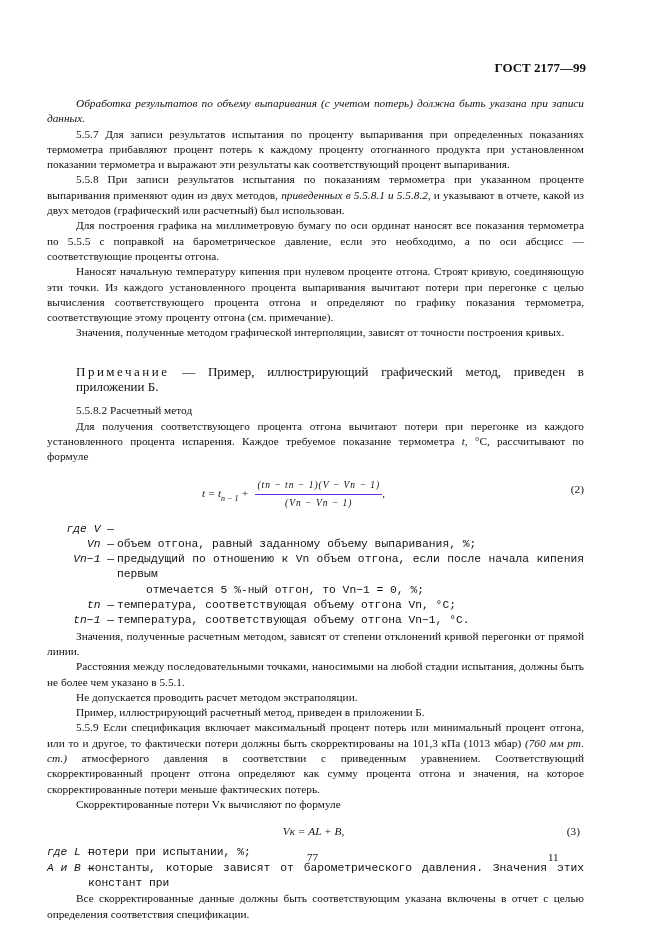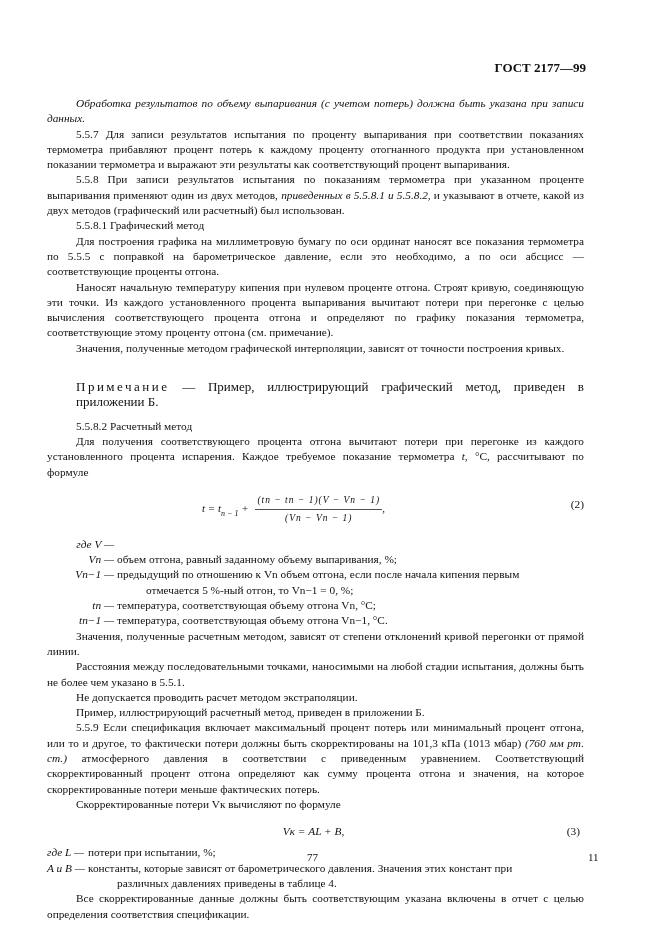--- a/index.html
+++ b/index.html
@@ -13,39 +13,38 @@
   .it { font-style:italic; }
   .note { margin:23px 0 9px 29px; font-size:13px; }
   .sp { letter-spacing:2.5px; }
   .formula { position:relative; height:40px; margin:13px 0 4px 0; }
   .f2 { position:absolute; left:155px; top:0; font-style:italic; font-size:11px; }
   .frac { display:inline-block; vertical-align:middle; text-align:center; margin-left:4px; }
   .frac .num { border-bottom:1px solid #6d28d9; padding:0 2px 1px 2px; font-size:9.5px; letter-spacing:1px; }
   .frac .den { font-size:9.5px; letter-spacing:1px; padding-top:1px; }
   .eqno { position:absolute; right:0; top:4px; font-style:normal; }
   .defs { margin:0; }
-  .def { display:flex; }
+  .def { display:flex;font-family:Liberation Mono, monospace; }
   .def .sym { width:67px; text-align:right; padding-right:3px; white-space:nowrap; }
   .def .txt { flex:1; text-align:justify; }
   .f3 { text-align:center; position:relative; margin:12px 4px 6px 0; font-style:italic; }
   .f3 .eqno { top:0; }
   .foot { position:absolute; top:851px; font-size:11px; }
   sub { font-size:8px; }
 </style>
 </head>
 <body>
 
 <div class="page">
   <div class="hdr">ГОСТ 2177—99</div>
 
   <div class="body">
     <p class="ind it">Обработка результатов по объему выпаривания (с учетом потерь) должна быть указана при записи данных.</p>
-    <p class="ind">5.5.7  Для записи результатов испытания по проценту выпаривания при соответствии показаниях термометра прибавляют процент потерь к каждому проценту отогнанного продукта при установленном показании термометра и выражают эти результаты как соответствующий процент выпаривания.</p>
+    <p class="ind">5.5.7  Для записи результатов испытания по проценту выпаривания при определенных показаниях термометра прибавляют процент потерь к каждому проценту отогнанного продукта при установленном показании термометра и выражают эти результаты как соответствующий процент выпаривания.</p>
     <p class="ind"><span>5.5.8  При записи результатов испытания по показаниям термометра при указанном проценте выпаривания применяют один из двух методов, </span><span class="it">приведенных в 5.5.8.1 и 5.5.8.2,</span><span> и указывают в отчете, какой из двух методов (графический или расчетный) был использован.</span></p>
-    <p class="ind">5.5.8.1  Графический метод</p>
     <p class="ind">Для построения графика на миллиметровую бумагу по оси ординат наносят все показания термометра по 5.5.5 с поправкой на барометрическое давление, если это необходимо, а по оси абсцисс — соответствующие проценты отгона.</p>
     <p class="ind">Наносят начальную температуру кипения при нулевом проценте отгона. Строят кривую, соединяющую эти точки. Из каждого установленного процента выпаривания вычитают потери при перегонке с целью вычисления соответствующего процента отгона и определяют по графику показания термометра, соответствующие этому проценту отгона (см. примечание).</p>
     <p class="ind">Значения, полученные методом графической интерполяции, зависят от точности построения кривых.</p>
     <p class="note"><span class="sp">Примечание</span><span> — Пример, иллюстрирующий графический метод, приведен в приложении Б.</span></p>
     <p class="ind">5.5.8.2  Расчетный метод</p>
     <p class="ind"><span>Для получения соответствующего процента отгона вычитают потери при перегонке из каждого установленного процента испарения. Каждое требуемое показание термометра </span><span class="it">t</span><span>, °С, рассчитывают по формуле</span></p>
 
     <div class="formula">
       <div class="f2">
         <span>t = t</span><sub>n − 1</sub><span> + </span><span class="frac"><div class="num">(tn − tn − 1)(V − Vn − 1)</div><div class="den">(Vn − Vn − 1)</div></span><span>,</span>
@@ -93,24 +92,20 @@
 
     <div class="defs">
       <div class="def">
           <span class="sym it" style="width:38px;text-align:left">где L —</span>
           <span class="txt">потери при испытании, %;</span>
         </div>
       <div class="def">
           <span class="sym it" style="width:38px;text-align:left">A и B —</span>
           <span class="txt">константы, которые зависят от барометрического давления. Значения этих констант при</span>
         </div>
-      <div class="def">
-          <span class="sym it" style="width:38px"></span>
-          <span class="txt" style="padding-left:29px">различных давлениях приведены в таблице 4.</span>
-        </div>
     </div>
 
     <p class="ind">Все скорректированные данные должны быть соответствующим указана включены в отчет с целью определения соответствия спецификации.</p>
   </div>
 
   <div class="foot" style="left:307px">77</div>
-  <div class="foot" style="left:588px">11</div>
+  <div class="foot" style="left:548px">11</div>
 </div>
 
 </body></html>

